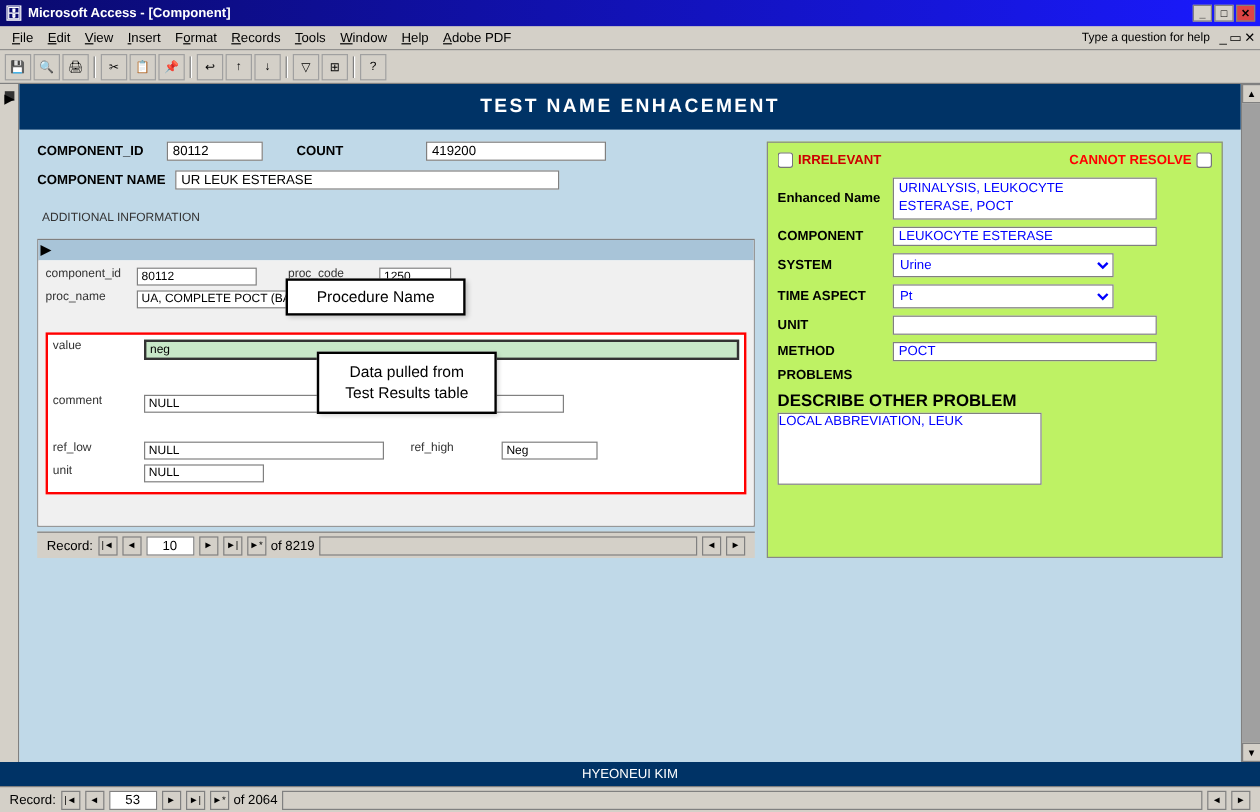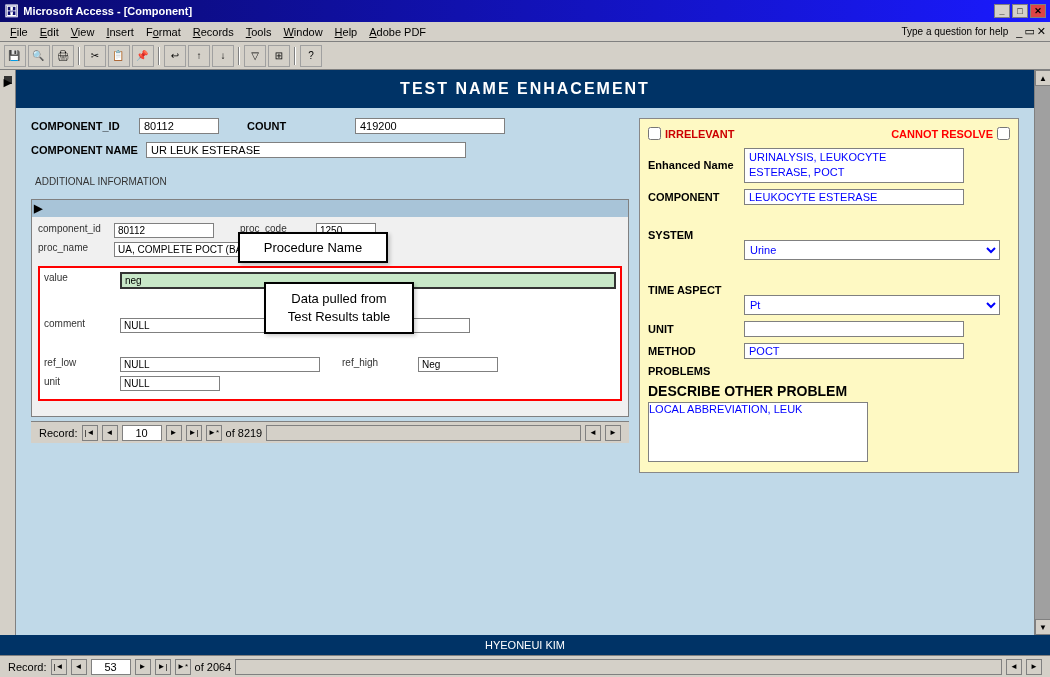--- a/index.html
+++ b/index.html
@@ -91,21 +91,21 @@
     
     .form-content {
       padding: 10px 15px;
       display: flex;
       gap: 10px;
     }
 
     .left-panel { flex: 1; }
     .right-panel {
       width: 380px;
-      background: #fef9c3;
+      background: #bef264;
       border: 1px solid #888;
       padding: 8px;
     }
 
     
     .field-row { display: flex; align-items: center; margin-bottom: 8px; gap: 8px; }
     .field-label { font-weight: bold; color: black; min-width: 100px; font-size: 11px; }
     .field-input {
       background: white;
       border: 1px solid #808080;
@@ -140,21 +140,21 @@
       padding: 1px 3px;
     }
     .ai-field-sm { width: 100px; }
     .ai-field-md { width: 200px; }
     .ai-field-lg { width: 350px; }
 
     
     .value-section {
       border: 2px solid red;
       padding: 4px;
-      margin: 9px 0;
+      margin: 20px 0;
       background: white;
     }
 
     
     .rp-row { display: flex; align-items: center; margin-bottom: 6px; gap: 6px; }
     .rp-label { font-weight: bold; color: black; font-size: 11px; min-width: 90px; }
     .rp-field {
       background: white;
       border: 1px solid #808080;
       padding: 1px 4px;
@@ -173,23 +173,22 @@
     .rp-title-left { color: #cc0000; font-weight: bold; font-size: 11px; display: flex; align-items: center; gap: 4px; }
     .rp-title-right { color: red; font-weight: bold; font-size: 11px; display: flex; align-items: center; gap: 4px; }
 
     .select-field {
       background: white;
       border: 1px solid #808080;
       padding: 1px;
       font-size: 11px;
       font-family: inherit;
       color: blue;
-      width: 256px;
+      width: 184px;
       height: 20px;
-      margin-top: 29px;
     }
 
     .describe-field {
       background: white;
       border: 1px solid #808080;
       padding: 0;
       font-size: 11px;
       font-family: inherit;
       color: blue;
       width: 220px;

